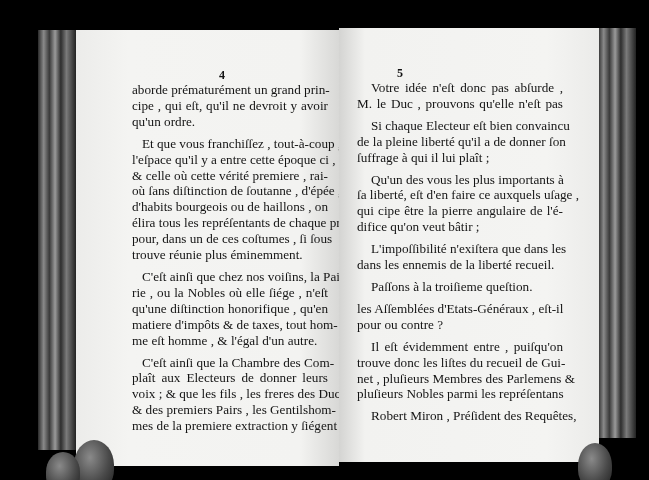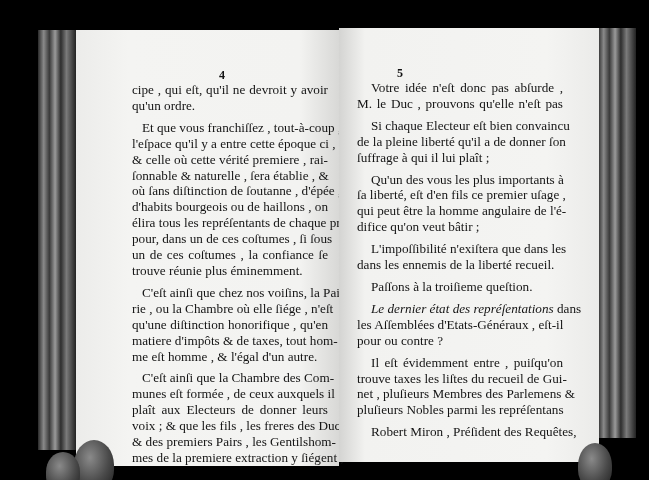--- a/index.html
+++ b/index.html
@@ -49,45 +49,43 @@
 </head>
 <body>
 
 <div class="edge left"></div>
 <div class="edge right"></div>
 
 <div class="page left">
   <div class="pnum">4</div>
   <div class="text">
     <p class="para" style="text-indent:0">
+      <span class="line">aborde prématurément un grand prin-</span>
       <span class="line">cipe , qui eſt, qu'il ne devroit y avoir</span>
       <span class="line last">qu'un ordre.</span>
     </p>
     <p class="para">
       <span class="line" style="padding-left:10px">Et que vous franchiſſez , tout-à-coup ,</span>
       <span class="line">l'eſpace qu'il y a entre cette époque ci ,</span>
       <span class="line">&amp; celle où cette vérité premiere , rai-</span>
-      <span class="line">ſonnable &amp; naturelle , ſera établie , &amp;</span>
       <span class="line">où ſans diſtinction de ſoutanne , d'épée ,</span>
       <span class="line">d'habits bourgeois ou de haillons , on</span>
       <span class="line">élira tous les repréſentants de chaque pro-</span>
       <span class="line">pour, dans un de ces coſtumes , ſi ſous</span>
-      <span class="line">un de ces coſtumes , la confiance ſe</span>
       <span class="line last">trouve réunie plus éminemment.</span>
     </p>
     <p class="para">
       <span class="line" style="padding-left:10px">C'eſt ainſi que chez nos voiſins, la Pai-</span>
-      <span class="line">rie , ou la Chambre où elle ſiége , n'eſt</span>
+      <span class="line">rie , ou la Nobles où elle ſiége , n'eſt</span>
       <span class="line">qu'une diſtinction honorifique , qu'en</span>
       <span class="line">matiere d'impôts &amp; de taxes, tout hom-</span>
       <span class="line last">me eſt homme , &amp; l'égal d'un autre.</span>
     </p>
     <p class="para">
       <span class="line" style="padding-left:10px">C'eſt ainſi que la Chambre des Com-</span>
-      <span class="line">munes eſt formée , de ceux auxquels il</span>
       <span class="line">plaît aux Electeurs de donner leurs</span>
       <span class="line">voix ; &amp; que les fils , les freres des Ducs</span>
       <span class="line">&amp; des premiers Pairs , les Gentilshom-</span>
       <span class="line">mes de la premiere extraction y ſiégent ,</span>
 
     </p>
   </div>
 </div>
 
 <div class="page right">
@@ -97,39 +95,38 @@
       <span class="line" style="padding-left:14px">Votre idée n'eſt donc pas abſurde ,</span>
       <span class="line">M. le Duc , prouvons qu'elle n'eſt pas</span>
     </p>
     <p class="para">
       <span class="line" style="padding-left:14px">Si chaque Electeur eſt bien convaincu</span>
       <span class="line">de la pleine liberté qu'il a de donner ſon</span>
       <span class="line last">ſuffrage à qui il lui plaît ;</span>
     </p>
     <p class="para">
       <span class="line" style="padding-left:14px">Qu'un des vous les plus importants à</span>
-      <span class="line">ſa liberté, eſt d'en fils ce premier uſage ,</span>
-      <span class="line">qui peut être la homme angulaire de l'é-</span>
+      <span class="line">ſa liberté, eſt d'en faire ce auxquels uſage ,</span>
+      <span class="line">qui cipe être la pierre angulaire de l'é-</span>
       <span class="line last">difice qu'on veut bâtir ;</span>
     </p>
     <p class="para">
       <span class="line" style="padding-left:14px">L'impoſſibilité n'exiſtera que dans les</span>
       <span class="line last">dans les ennemis de la liberté recueil.</span>
     </p>
     <p class="para">
       <span class="line last" style="padding-left:14px">Paſſons à la troiſieme queſtion.</span>
     </p>
     <p class="para">
-      <span class="line" style="padding-left:14px;text-align-last:left"><span class="ital">Le dernier état des repréſentations</span><span> dans</span></span>
       <span class="line">les Aſſemblées d'Etats-Généraux , eſt-il</span>
       <span class="line last">pour ou contre ?</span>
     </p>
     <p class="para">
       <span class="line" style="padding-left:14px">Il eſt évidemment entre , puiſqu'on</span>
-      <span class="line">trouve taxes les liſtes du recueil de Gui-</span>
+      <span class="line">trouve donc les liſtes du recueil de Gui-</span>
       <span class="line">net , pluſieurs Membres des Parlemens &amp;</span>
       <span class="line">pluſieurs Nobles parmi les repréſentans</span>
     </p>
     <p class="para">
       <span class="line" style="padding-left:14px">Robert Miron , Préſident des Requêtes,</span>
 
     </p>
 
   </div>
 </div>

